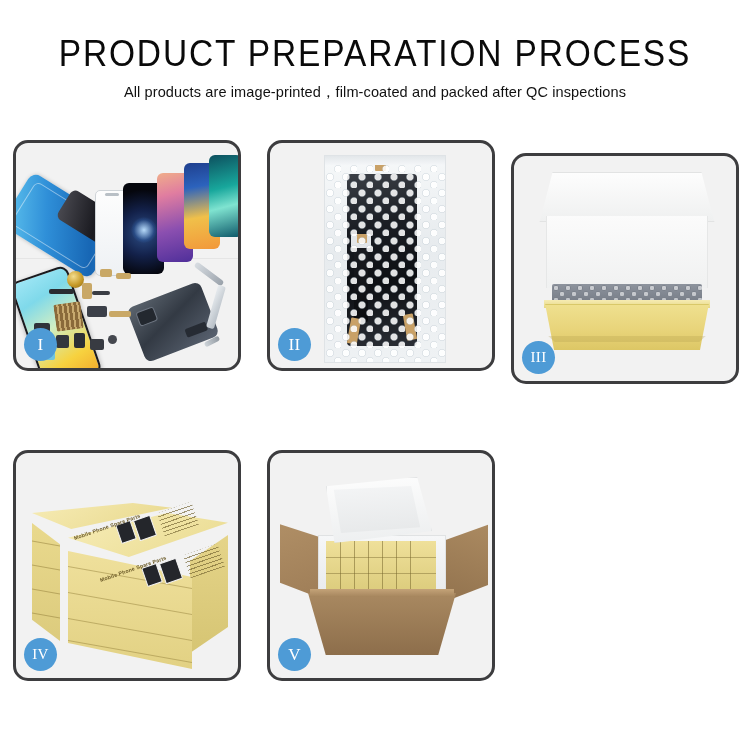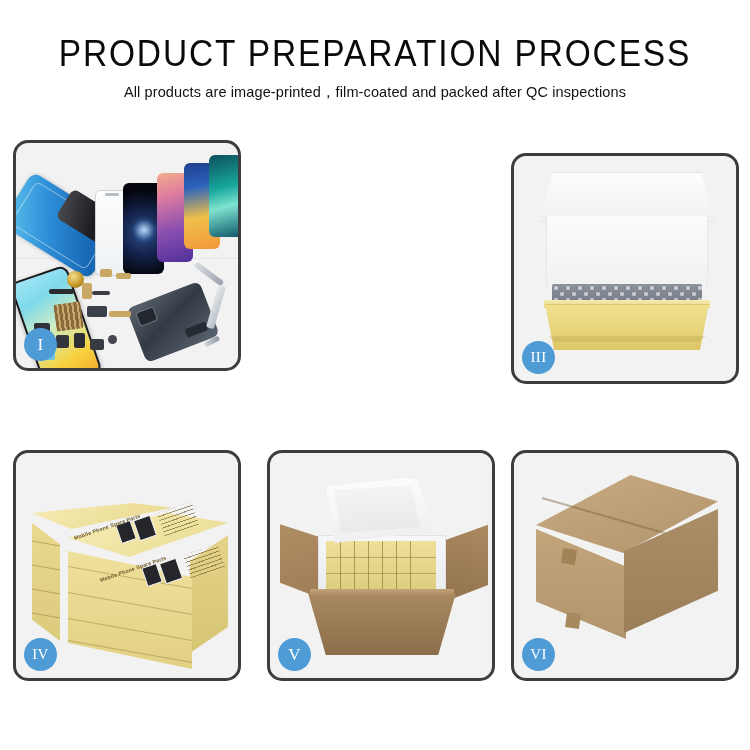--- a/index.html
+++ b/index.html
@@ -414,20 +414,36 @@
         <div class="bar b11"></div>
         <div class="bar b12"></div>
         <div class="bar b13"></div>
         <div class="scrw"></div>
         <div class="scrw2"></div>
         <div class="tweez"></div>
       </div>
       <div class="badge">I</div>
     </div>
 
+    <div class="panel p2">
+      <div class="stage">
+        <div class="bubble-bag">
+          <div class="lcd"></div>
+          <div class="lcd-flex"></div>
+          <div class="lcd-conn"></div>
+          <div class="tape t1"></div>
+          <div class="tape t2"></div>
+          <div class="tape t3"></div>
+          <div class="tape t4"></div>
+          <div class="bubbles"></div>
+          <div class="bag-seal"></div>
+        </div>
+      </div>
+      <div class="badge">II</div>
+    </div>
 
     <div class="panel p3">
       <div class="stage">
         <div class="b3-lid"></div>
         <div class="b3-inner"></div>
         <div class="b3-bubble"></div>
         <div class="b3-rim"></div>
         <div class="b3-front"></div>
         <div class="b3-edge"></div>
       </div>
@@ -485,26 +501,15 @@
             <b style="top:32px"></b>
         </div>
         <div class="v-foamLid"></div>
         <div class="v-foamLid2"></div>
         <div class="v-rim"></div>
         <div class="v-front"></div>
       </div>
       <div class="badge">V</div>
     </div>
 
-    <div class="panel p6">
-      <div class="stage">
-        <div class="c-top"></div>
-        <div class="c-top-seam"></div>
-        <div class="c-left"></div>
-        <div class="c-right"></div>
-        <div class="c-tapeA"></div>
-        <div class="c-tapeB"></div>
-      </div>
-      <div class="badge wide">VI</div>
-    </div>
 
   </div>
 </div>
 
 </body></html>

